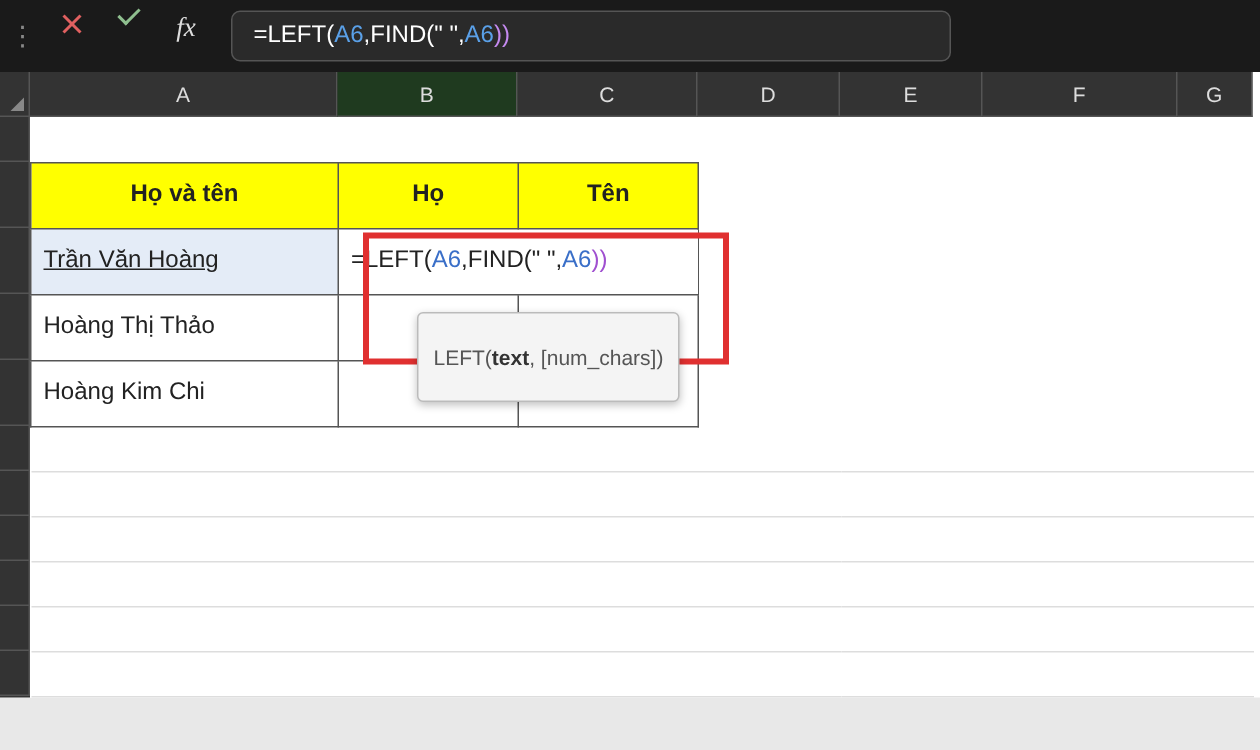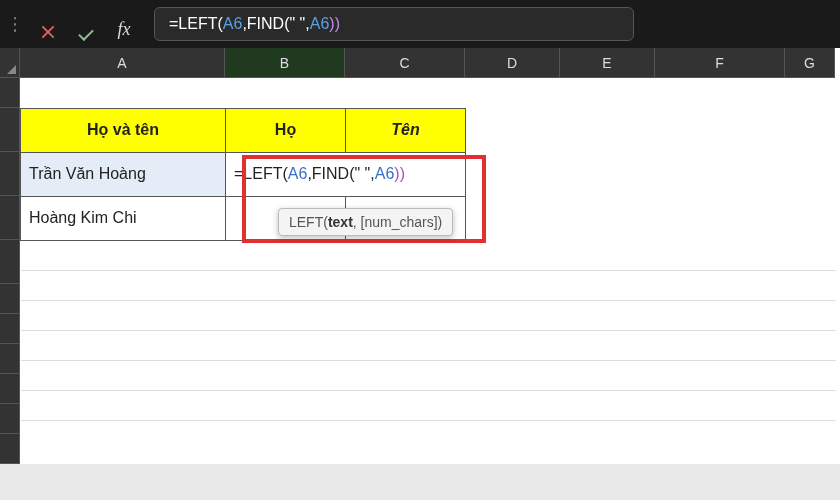--- a/index.html
+++ b/index.html
@@ -36,21 +36,21 @@
     width: 12px; height: 12px;
     border-right: 2px solid #ccc;
     border-bottom: 2px solid #ccc;
     transform: rotate(45deg) translate(-2px,-2px);
   }
   .pipe {
     color: #888;
     font-size: 18px;
     padding: 0 2px;
   }
-  .fb-btn { width: 32px; height: 32px; display:flex; align-items:flex-end; justify-content:center; border-radius:4px; }
+  .fb-btn { width: 32px; height: 32px; display:flex; align-items:flex-start; justify-content:center; border-radius:4px; }
   .x-icon {
     position: relative; width:16px; height:16px;
   }
   .x-icon::before, .x-icon::after {
     content:''; position:absolute; left:7px; top:0; width:2px; height:16px; background:#e06060;
   }
   .x-icon::before { transform: rotate(45deg); }
   .x-icon::after { transform: rotate(-45deg); }
   .check-icon {
     width:14px; height:8px;
@@ -137,21 +137,21 @@
   table { border-collapse: collapse; }
   td {
     border: none;
     height:30px;
     font-size:16px;
     color:#222;
     padding:0;
   }
   td.gA { width:205px; }
   td.gB { width:120px; }
-  td.gC { width:120px;font-style:italic; }
+  td.gC { width:120px; }
   td.gD { width:95px; }
   td.gE { width:95px; }
   td.gF { width:130px; }
   td.gG { width:50px; }
   .blank-row td { height:30px; }
 
   .hdr td {
     background: #ffff00;
     border:1px solid #555;
     font-weight:700;
@@ -159,38 +159,39 @@
     height:44px;
   }
   .data td {
     border:1px solid #555;
     height:44px;
     padding: 0 8px;
     background:#fff;
   }
   .sel-cell {
     background:#e4ecf7 !important;
+    text-decoration:underline;
   }
   .formula-cell {
     font-size:16px;
     white-space:nowrap;
     overflow:visible;
     position:relative;
   }
   .formula-cell .ref { color:#3a6fc8; }
   .formula-cell .paren2 { color:#a050d0; }
 
   .tooltip {
     position:absolute;
     left: 258px;
     top: 130px;
     background:#f4f4f4;
     border:1px solid #bbb;
     border-radius:4px;
-    padding: 5px 10px;
+    padding: 21px 10px;
     font-size:14px;
     color:#555;
     box-shadow: 0 2px 6px rgba(0,0,0,.25);
     z-index:10;
   }
   .tooltip b { color:#333; }
 
   .red-highlight {
     position:absolute;
     left: 222px;
@@ -279,20 +280,29 @@
           <td class="gA sel-cell">Trần Văn Hoàng</td>
           <td class="gB formula-cell" colspan="2">
             <span>=LEFT(</span><span class="ref">A6</span><span>,FIND(" ",</span><span class="ref">A6</span><span class="paren2">))</span>
           </td>
           <td class="gD" style="border:none"></td>
               <td class="gE" style="border:none"></td>
               <td class="gF" style="border:none"></td>
               <td class="gG" style="border:none"></td>
         </tr>
         <tr class="data">
+          <td class="gA">Hoàng Thị Thảo</td>
+          <td class="gB"></td>
+          <td class="gC"></td>
+          <td class="gD" style="border:none"></td>
+              <td class="gE" style="border:none"></td>
+              <td class="gF" style="border:none"></td>
+              <td class="gG" style="border:none"></td>
+        </tr>
+        <tr class="data">
           <td class="gA">Hoàng Kim Chi</td>
           <td class="gB"></td>
           <td class="gC"></td>
           <td class="gD" style="border:none"></td>
               <td class="gE" style="border:none"></td>
               <td class="gF" style="border:none"></td>
               <td class="gG" style="border:none"></td>
         </tr>
         <tr class="gridlines-below">
               <td class="gA"></td>

